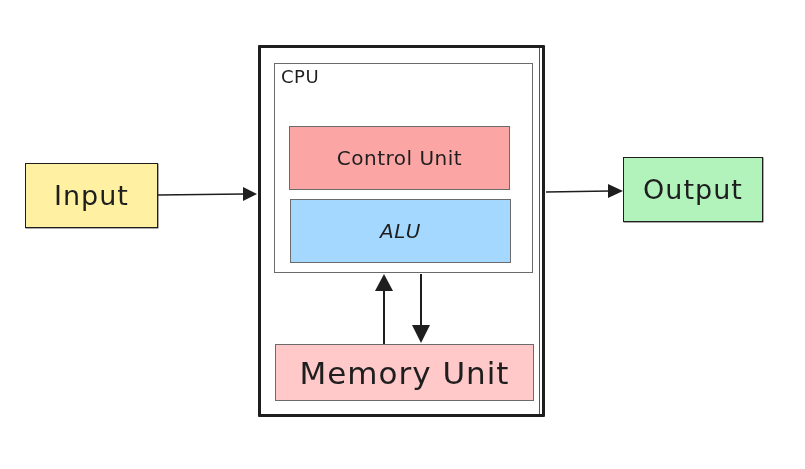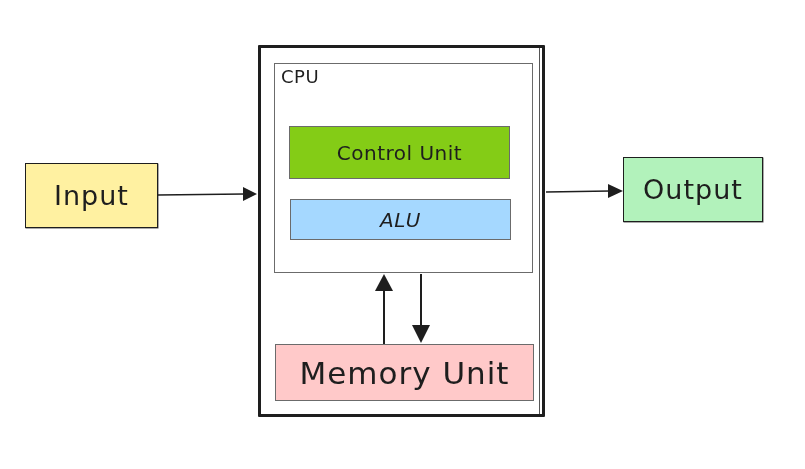--- a/index.html
+++ b/index.html
@@ -16,24 +16,24 @@
                   background: #b2f2bb; border: 1.5px solid #1e1e1e;
                   box-shadow: 0.5px 0.5px 0 #555; }
     #output-box .label { font-size: 27px; letter-spacing: 1px; }
     #cpu-outer { left: 258px; top: 45px; width: 287px; height: 372px;
                  border: 3px solid #1e1e1e; border-radius: 1px;
                  box-shadow: inset -2px 0 0 #fff, inset -3px 0 0 #555; }
     #cpu-inner { left: 274px; top: 63px; width: 259px; height: 210px;
                  border: 1.2px solid #6b6b6b; background: #ffffff; }
     #cpu-label { position: absolute; left: 281px; top: 66px;
                  font-size: 18px; letter-spacing: 0.5px; }
-    #control-unit { left: 289px; top: 126px; width: 221px; height: 53px;
-                    background: #84cc16; border: 1.2px solid #6b6b6b; }
+    #control-unit { left: 289px; top: 126px; width: 221px; height: 64px;
+                    background: #fca5a5; border: 1.2px solid #6b6b6b; }
     #control-unit .label { font-size: 20px; letter-spacing: 0.5px; }
-    #alu { left: 290px; top: 199px; width: 221px; height: 41px;
+    #alu { left: 290px; top: 199px; width: 221px; height: 64px;
            background: #a5d8ff; border: 1.2px solid #6b6b6b; }
     #alu .label { font-size: 20px; font-style: italic; letter-spacing: 0.5px; }
     #memory-unit { left: 275px; top: 344px; width: 259px; height: 57px;
                    background: #ffc9c9; border: 1.2px solid #6b6b6b; }
     #memory-unit .label { font-size: 31px; letter-spacing: 1px; }
     svg#arrows { position: absolute; left: 0; top: 0; width: 805px; height: 469px; pointer-events: none; }
   </style>
 </head>
 <body>
 

